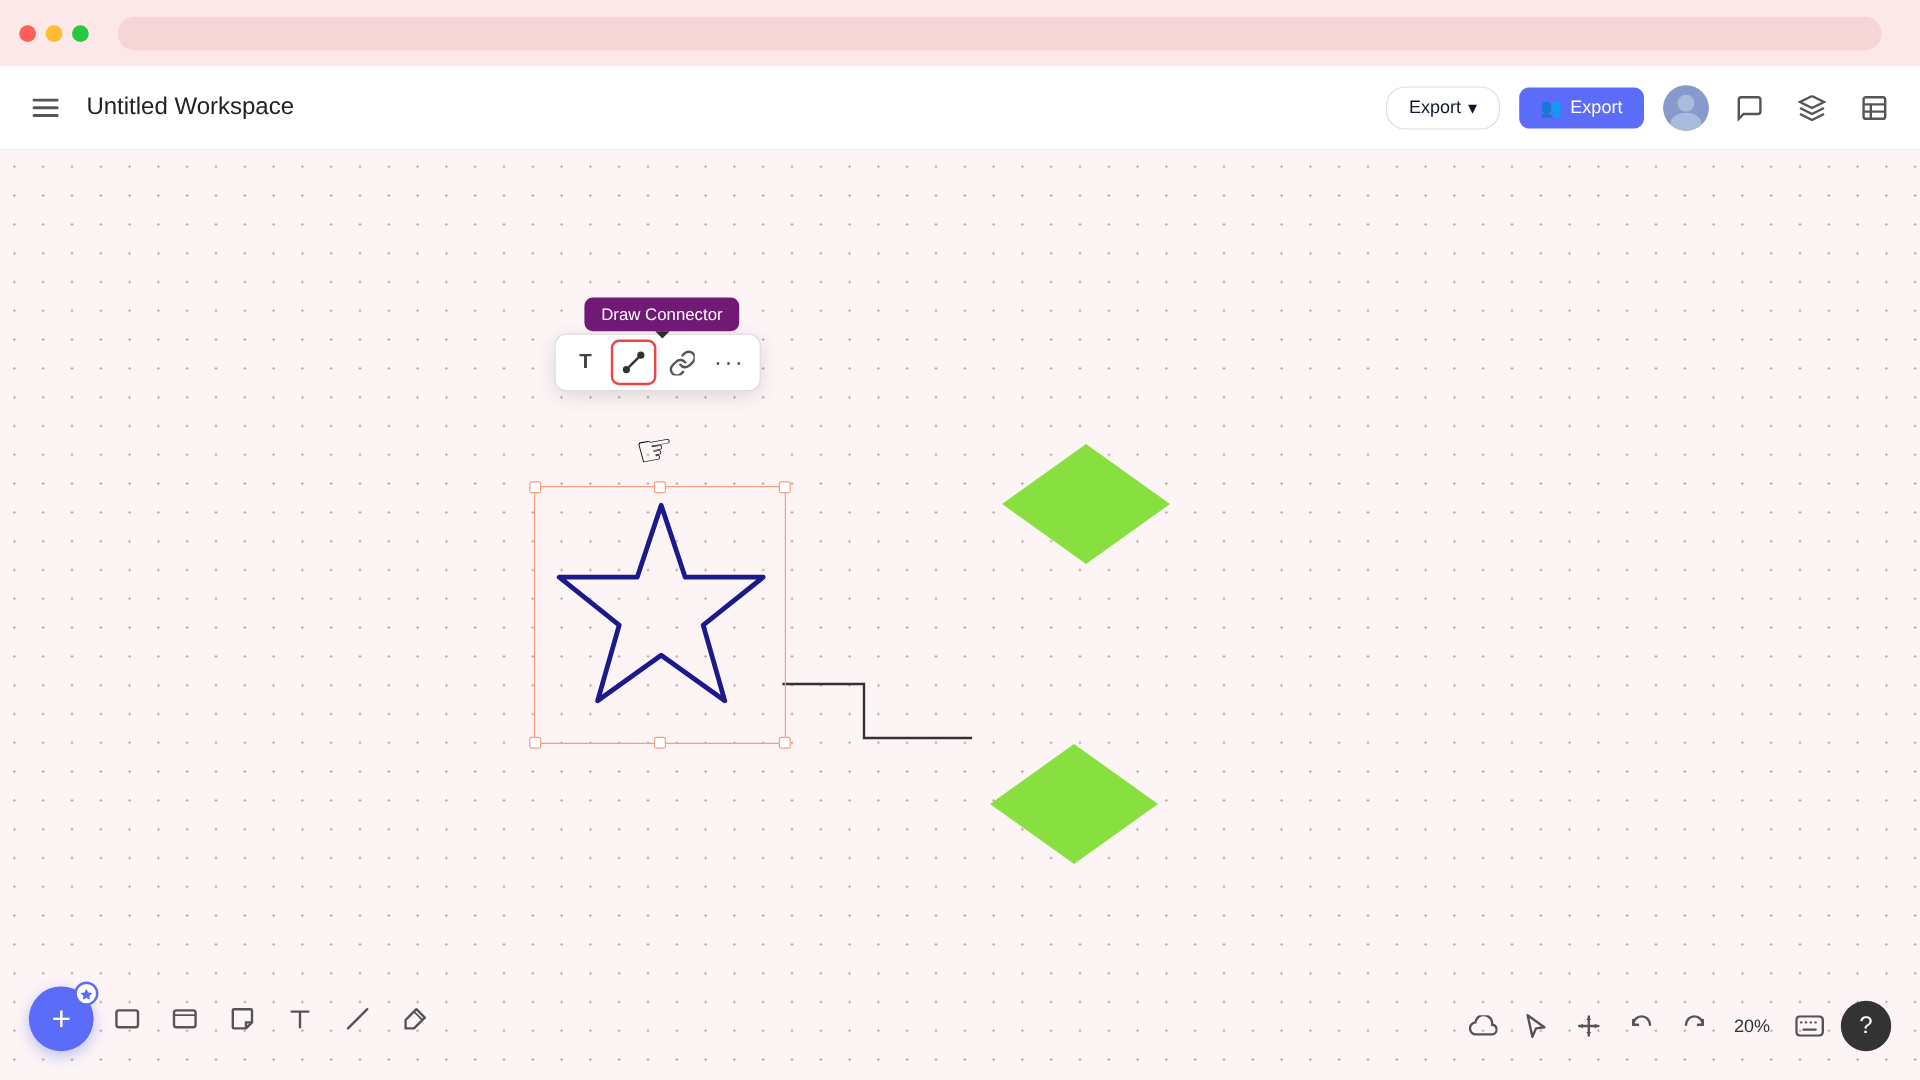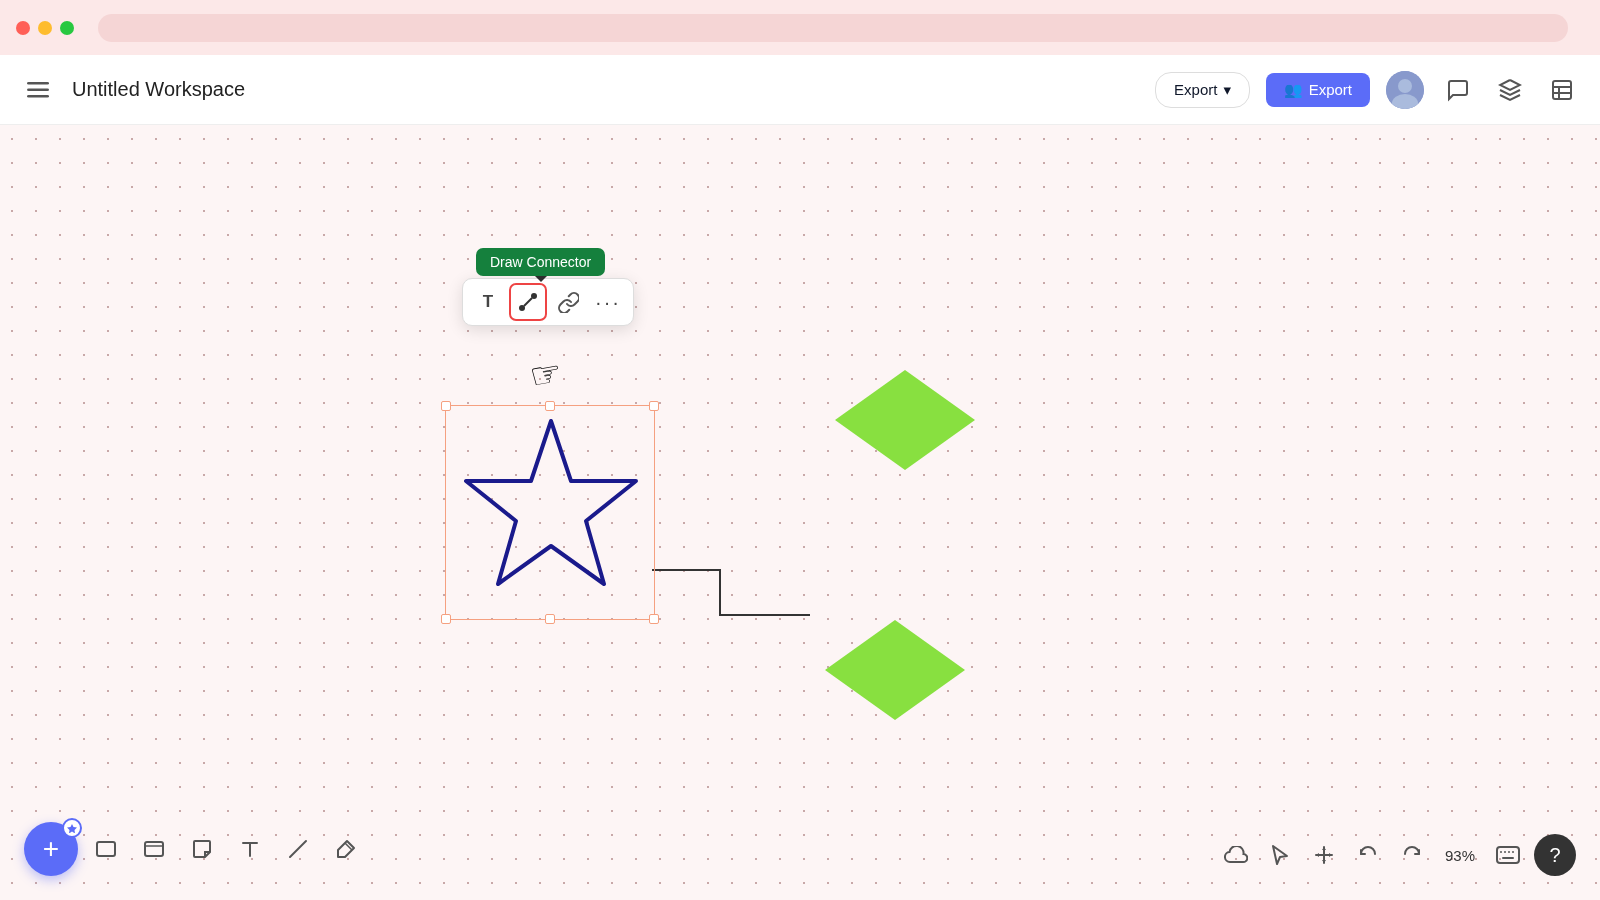--- a/index.html
+++ b/index.html
@@ -217,22 +217,22 @@
     }
     .ft-btn.active {
       background: white;
       border: 2px solid #e44;
       color: #333;
     }
 
     
     .tooltip {
       position: absolute;
-      top: 178px; left: 476px;
-      background: #15803d;
+      top: 178px; left: 487px;
+      background: #701a75;
       color: white;
       padding: 6px 14px;
       border-radius: 7px;
       font-size: 14px;
       white-space: nowrap;
       z-index: 40;
       pointer-events: none;
     }
     .tooltip::after {
       content: '';
@@ -483,21 +483,21 @@
       <path d="M4 10a7 7 0 017-7 7 7 0 017 7" stroke="#555" stroke-width="2" stroke-linecap="round"></path>
       <path d="M4 6v4h4" stroke="#555" stroke-width="2" stroke-linecap="round" stroke-linejoin="round"></path>
     </svg>
   </div>
   <div class="br-btn">
     <svg width="22" height="22" viewBox="0 0 22 22" fill="none">
       <path d="M18 10a7 7 0 00-7-7 7 7 0 00-7 7" stroke="#555" stroke-width="2" stroke-linecap="round"></path>
       <path d="M18 6v4h-4" stroke="#555" stroke-width="2" stroke-linecap="round" stroke-linejoin="round"></path>
     </svg>
   </div>
-  <div class="zoom-label">93%</div>
+  <div class="zoom-label">20%</div>
   <div class="br-btn">
     <svg width="24" height="18" viewBox="0 0 24 18" fill="none">
       <rect x="1" y="1" width="22" height="16" rx="3" stroke="#555" stroke-width="2"></rect>
       <line x1="5" y1="6" x2="5" y2="6" stroke="#555" stroke-width="2" stroke-linecap="round"></line>
       <line x1="9" y1="6" x2="9" y2="6" stroke="#555" stroke-width="2" stroke-linecap="round"></line>
       <line x1="13" y1="6" x2="13" y2="6" stroke="#555" stroke-width="2" stroke-linecap="round"></line>
       <line x1="17" y1="6" x2="17" y2="6" stroke="#555" stroke-width="2" stroke-linecap="round"></line>
       <line x1="7" y1="12" x2="17" y2="12" stroke="#555" stroke-width="2" stroke-linecap="round"></line>
     </svg>
   </div>

